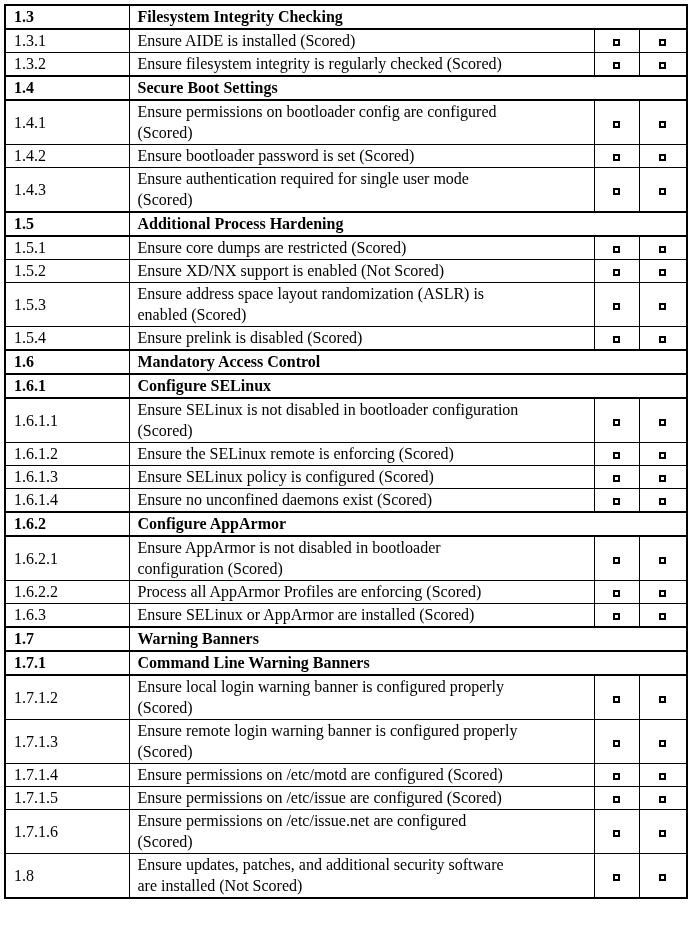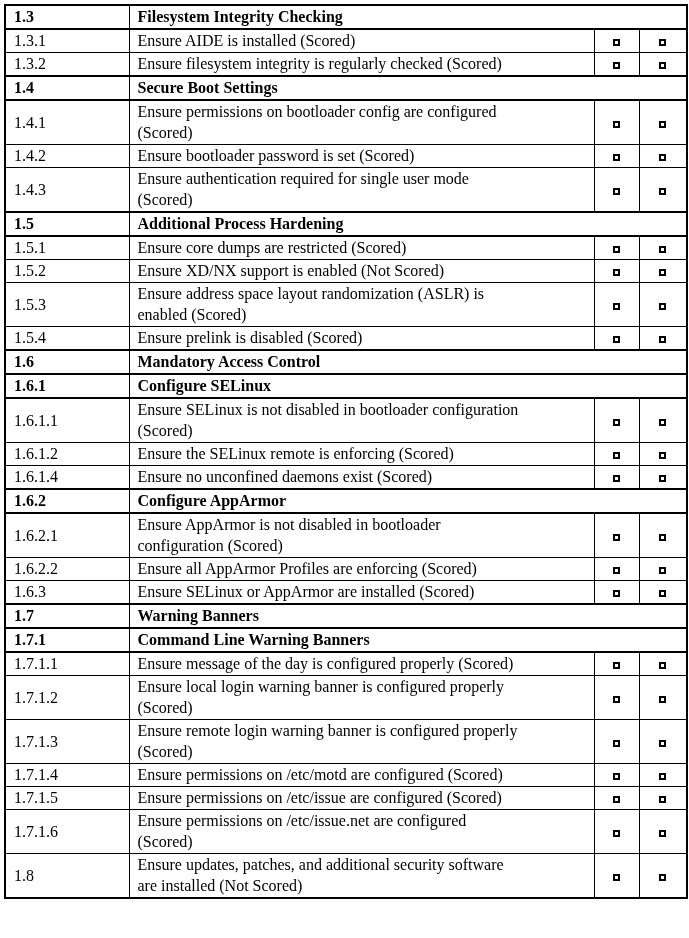--- a/index.html
+++ b/index.html
@@ -152,61 +152,61 @@
         <td class="col-chk"><span class="box"></span></td>
         <td class="col-chk"><span class="box"></span></td>
       </tr>
       <tr class="item">
         <td class="col-id">1.6.1.2</td>
         <td class="col-desc">Ensure the SELinux remote is enforcing (Scored)</td>
         <td class="col-chk"><span class="box"></span></td>
         <td class="col-chk"><span class="box"></span></td>
       </tr>
       <tr class="item">
+        <td class="col-id">1.6.1.3</td>
+        <td class="col-desc">Ensure SELinux policy is configured (Scored)</td>
+        <td class="col-chk"><span class="box"></span></td>
+        <td class="col-chk"><span class="box"></span></td>
+      </tr>
+      <tr class="item">
         <td class="col-id">1.6.1.4</td>
         <td class="col-desc">Ensure no unconfined daemons exist (Scored)</td>
         <td class="col-chk"><span class="box"></span></td>
         <td class="col-chk"><span class="box"></span></td>
       </tr>
       <tr class="section">
         <td class="col-id">1.6.2</td>
         <td class="col-desc" colspan="3">Configure AppArmor</td>
       </tr>
       <tr class="item">
         <td class="col-id">1.6.2.1</td>
         <td class="col-desc">Ensure AppArmor is not disabled in bootloader
 configuration (Scored)</td>
         <td class="col-chk"><span class="box"></span></td>
         <td class="col-chk"><span class="box"></span></td>
       </tr>
       <tr class="item">
         <td class="col-id">1.6.2.2</td>
-        <td class="col-desc">Ensure all AppArmor Profiles are enforcing (Scored)</td>
+        <td class="col-desc">Process all AppArmor Profiles are enforcing (Scored)</td>
         <td class="col-chk"><span class="box"></span></td>
         <td class="col-chk"><span class="box"></span></td>
       </tr>
       <tr class="item">
         <td class="col-id">1.6.3</td>
         <td class="col-desc">Ensure SELinux or AppArmor are installed (Scored)</td>
         <td class="col-chk"><span class="box"></span></td>
         <td class="col-chk"><span class="box"></span></td>
       </tr>
       <tr class="section">
         <td class="col-id">1.7</td>
         <td class="col-desc" colspan="3">Warning Banners</td>
       </tr>
       <tr class="section">
         <td class="col-id">1.7.1</td>
         <td class="col-desc" colspan="3">Command Line Warning Banners</td>
-      </tr>
-      <tr class="item">
-        <td class="col-id">1.7.1.1</td>
-        <td class="col-desc">Ensure message of the day is configured properly (Scored)</td>
-        <td class="col-chk"><span class="box"></span></td>
-        <td class="col-chk"><span class="box"></span></td>
       </tr>
       <tr class="item">
         <td class="col-id">1.7.1.2</td>
         <td class="col-desc">Ensure local login warning banner is configured properly
 (Scored)</td>
         <td class="col-chk"><span class="box"></span></td>
         <td class="col-chk"><span class="box"></span></td>
       </tr>
       <tr class="item">
         <td class="col-id">1.7.1.3</td>

